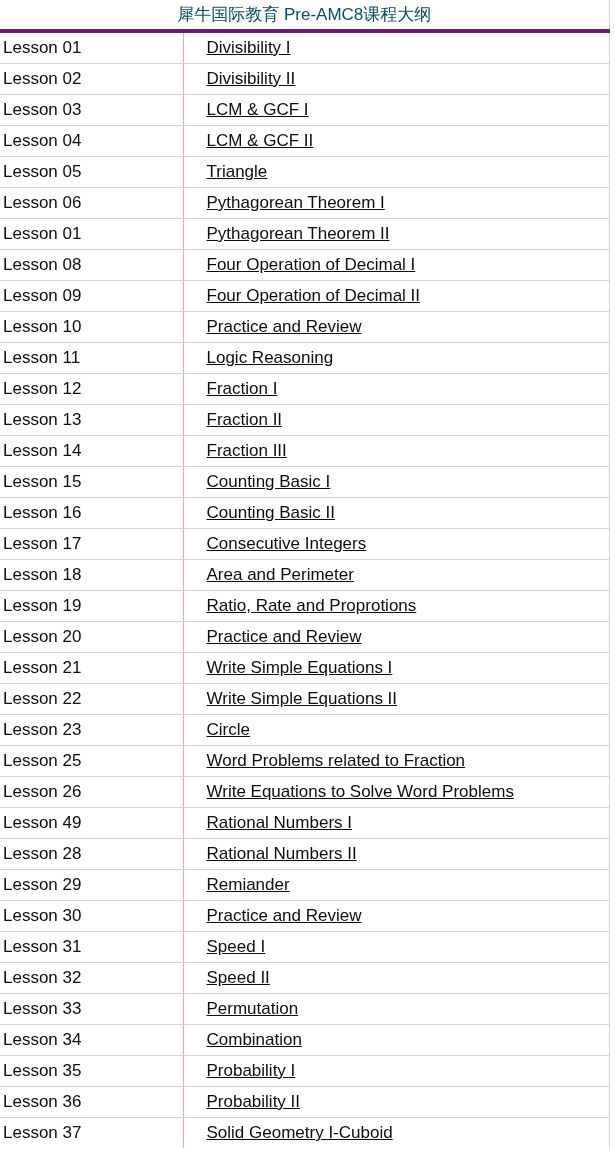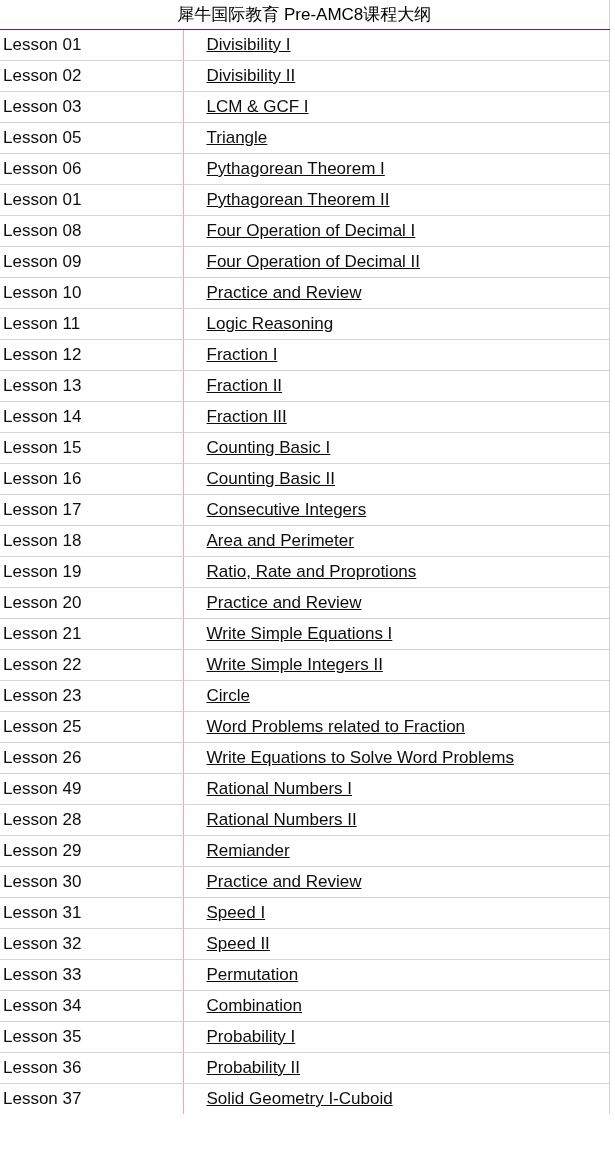--- a/index.html
+++ b/index.html
@@ -20,26 +20,26 @@
     border-collapse: collapse;
     table-layout: fixed;
   }
 
   .syllabus-table col.col-lesson { width: 183px; }
   .syllabus-table col.col-topic  { width: 426px; }
 
   .title-row td {
     height: 29px;
     border-right: 1px solid #d4d4d4;
-    border-bottom: 1px solid #701a75;
+    border-bottom: 4px solid #701a75;
     text-align: center;
     vertical-align: middle;
     font-size: 17px;
     line-height: 20px;
-    color: #000000;
+    color: #0c4a6e;
     padding: 0 2px;
     white-space: nowrap;
   }
 
   .lesson-row td {
     height: 28px;
     border-bottom: 1px solid #d4d4d4;
     vertical-align: middle;
     font-size: 17px;
     line-height: 20px;
@@ -81,20 +81,24 @@
       </tr>
       <tr class="lesson-row">
         <td class="cell-lesson">Lesson 02</td>
         <td class="cell-topic">Divisibility II</td>
       </tr>
       <tr class="lesson-row">
         <td class="cell-lesson">Lesson 03</td>
         <td class="cell-topic">LCM &amp; GCF I</td>
       </tr>
       <tr class="lesson-row">
+        <td class="cell-lesson">Lesson 04</td>
+        <td class="cell-topic">LCM &amp; GCF II</td>
+      </tr>
+      <tr class="lesson-row">
         <td class="cell-lesson">Lesson 05</td>
         <td class="cell-topic">Triangle</td>
       </tr>
       <tr class="lesson-row">
         <td class="cell-lesson">Lesson 06</td>
         <td class="cell-topic">Pythagorean Theorem I</td>
       </tr>
       <tr class="lesson-row">
         <td class="cell-lesson">Lesson 01</td>
         <td class="cell-topic">Pythagorean Theorem II</td>
@@ -150,21 +154,21 @@
       <tr class="lesson-row">
         <td class="cell-lesson">Lesson 20</td>
         <td class="cell-topic">Practice and Review</td>
       </tr>
       <tr class="lesson-row">
         <td class="cell-lesson">Lesson 21</td>
         <td class="cell-topic">Write Simple Equations I</td>
       </tr>
       <tr class="lesson-row">
         <td class="cell-lesson">Lesson 22</td>
-        <td class="cell-topic">Write Simple Integers II</td>
+        <td class="cell-topic">Write Simple Equations II</td>
       </tr>
       <tr class="lesson-row">
         <td class="cell-lesson">Lesson 23</td>
         <td class="cell-topic">Circle</td>
       </tr>
       <tr class="lesson-row">
         <td class="cell-lesson">Lesson 25</td>
         <td class="cell-topic">Word Problems related to Fraction</td>
       </tr>
       <tr class="lesson-row">

